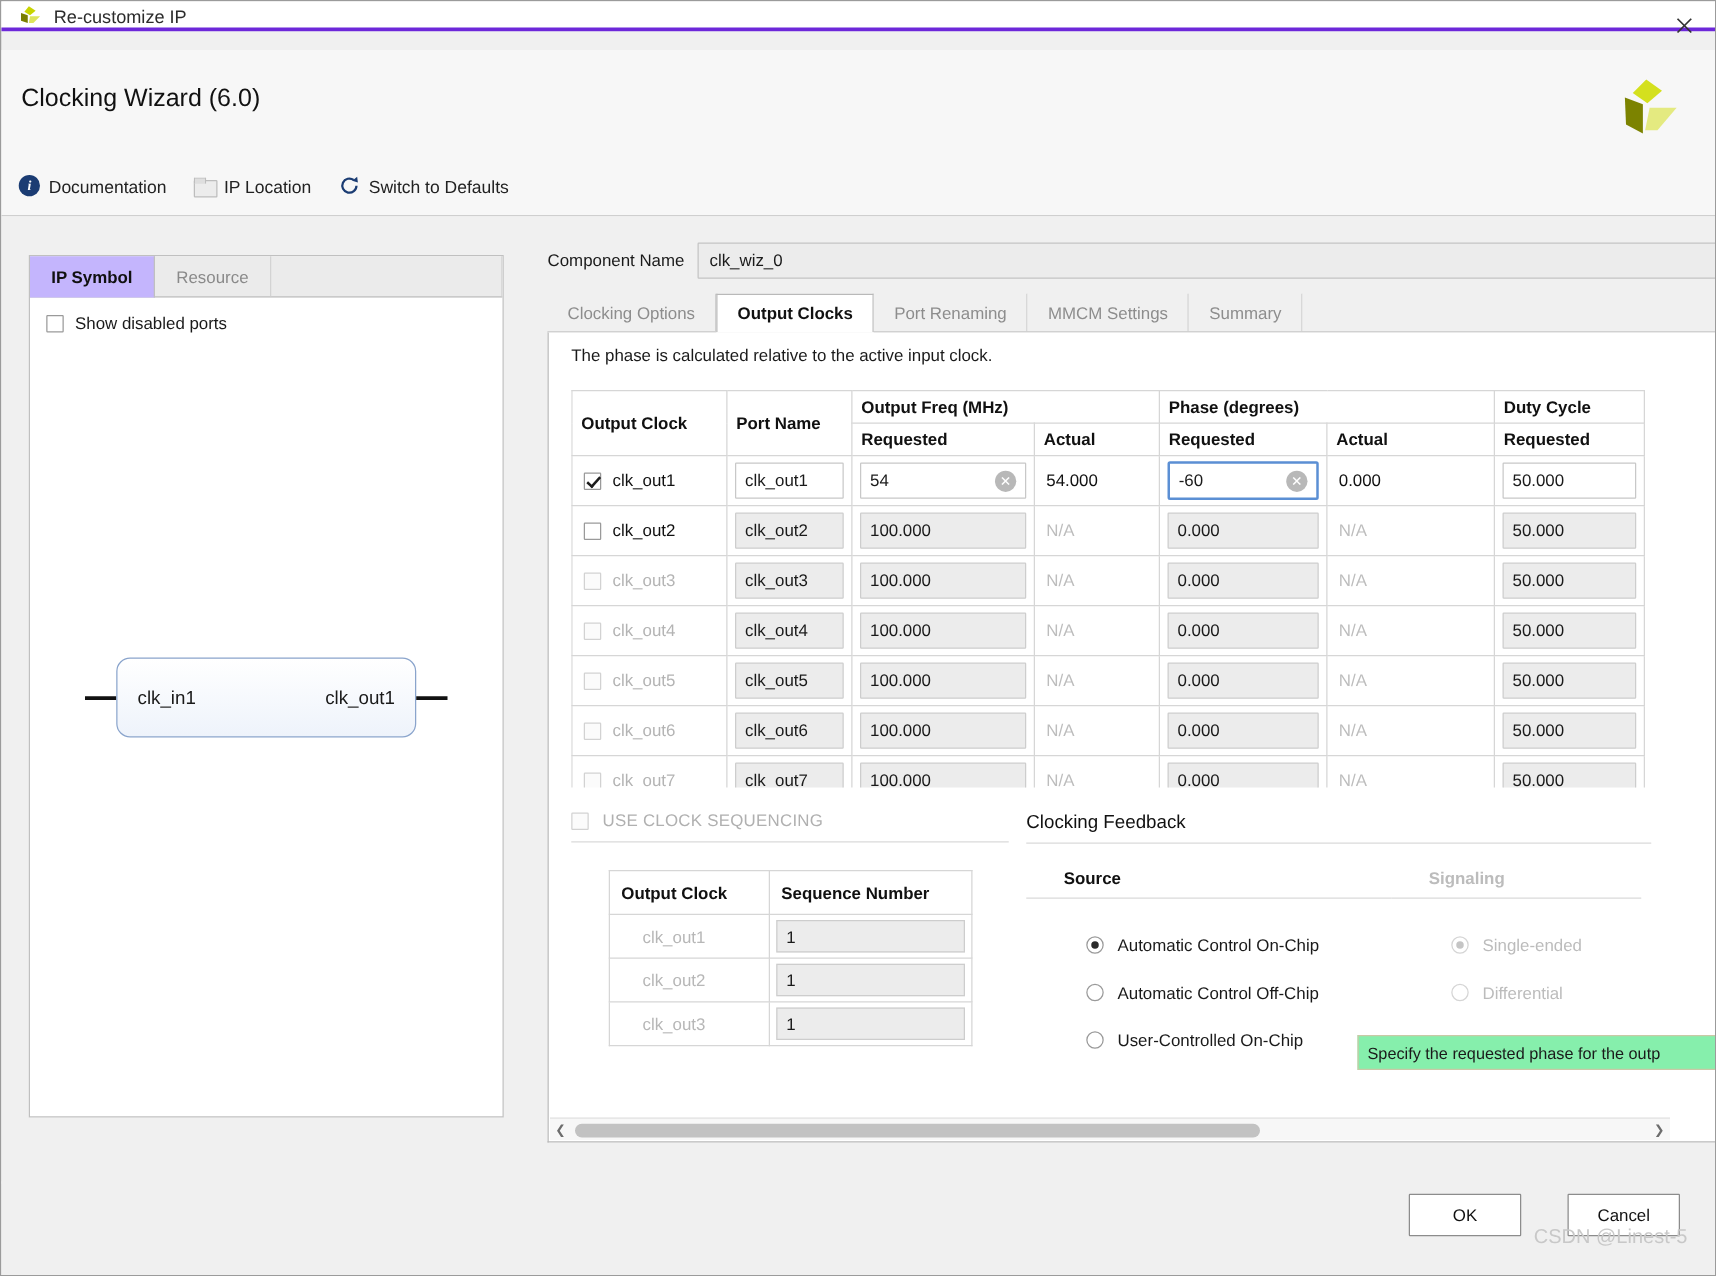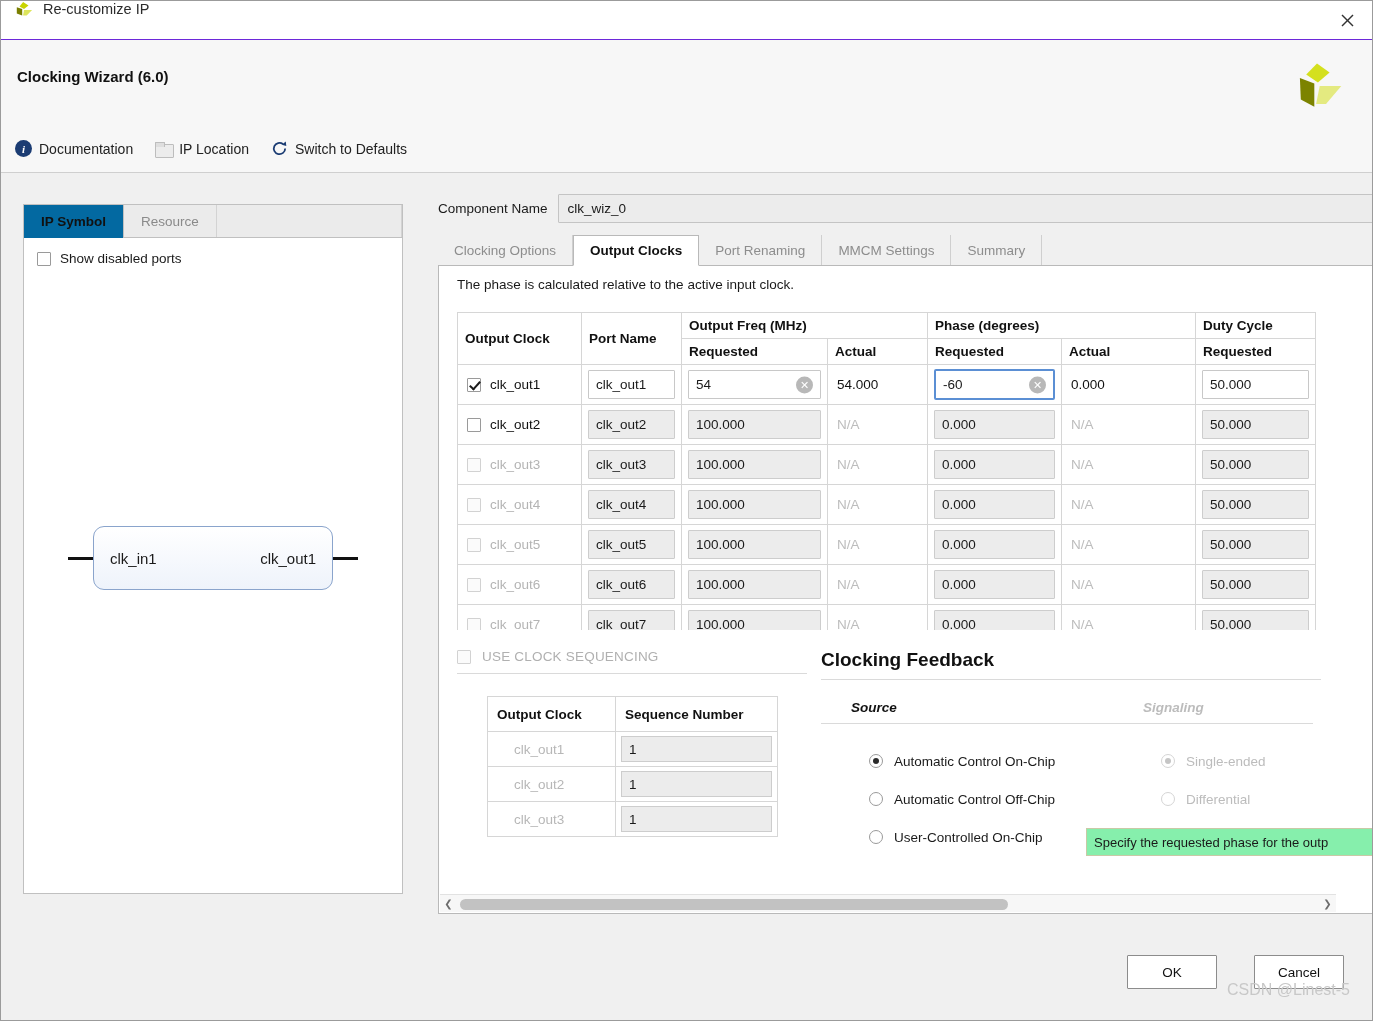--- a/index.html
+++ b/index.html
@@ -16,42 +16,42 @@
   #app {
     position: relative;
     width: 1373px; height: 1021px;
     background: #f0f0f0;
     border: 1px solid #9b9b9b;
     overflow: hidden;
   }
 
   
   .titlebar {
-    position: absolute; left: 0; top: 0; width: 1371px; height: 39px;
+    position: absolute; left: 0; top: 0; width: 1371px; height: 24px;
     background: #ffffff;
-    border-bottom: 1px solid #6d28d9;
-    display: flex; align-items: flex-start;
+    border-bottom: 3px solid #6d28d9;
+    display: flex; align-items: flex-end;
   }
   .title-logo { width: 22px; height: 18px; margin-left: 12px; margin-right: 8px; flex: 0 0 auto; }
   .title-text { font-size: 14.5px; color: #2b2b2b; }
   .title-close {
     position: absolute; right: 0; top: 0; width: 50px; height: 38px;
     display: flex; align-items: center; justify-content: center;
     font-size: 19px; color: #333; cursor: pointer;
   }
 
   
   .headerband {
     position: absolute; left: 0; top: 39px; width: 1371px; height: 133px;
     background: #f7f7f7;
     border-bottom: 1px solid #cfcfcf;
   }
   .wizard-title {
     position: absolute; left: 16px; top: 28px;
-    font-size: 15px; font-weight: bold; color: #111;
+    font-size: 20px; font-weight: normal; color: #111;
   }
   .xlogo { position: absolute; right: 28px; top: 20px; width: 54px; height: 54px; }
 
   .linkrow { position: absolute; left: 14px; top: 100px; display: flex; align-items: center; }
   .linkitem { display: flex; align-items: center; margin-right: 22px; cursor: pointer; }
   .linkitem .lbl { font-size: 14px; color: #222; margin-left: 7px; }
   .ic-info {
     width: 17px; height: 17px; border-radius: 50%;
     background: #1b3c73; color: #fff; font-size: 11px; font-weight: bold;
     font-style: italic; font-family: "Liberation Serif", serif;
@@ -84,21 +84,21 @@
     position: relative; height: 33px; background: #ebebeb;
     border-bottom: 1px solid #c0c0c0;
     display: flex; align-items: stretch;
   }
   .lp-tab {
     padding: 0 17px; display: flex; align-items: center;
     font-size: 13.5px; color: #8a8a8a; cursor: pointer;
     border-right: 1px solid #d3d3d3;
   }
   .lp-tab.active {
-    background: #0369a1; color: #111; font-weight: bold;
+    background: #c4b5fd; color: #111; font-weight: bold;
     border-right: 1px solid #c0c0c0;
     margin-bottom: -1px; padding-bottom: 1px;
   }
   .lp-tabfill { flex: 1 1 auto; border-left: 0; }
   .lp-check { position: absolute; left: 13px; top: 46px; display: flex; align-items: center; cursor: pointer; }
   .cbx {
     width: 14px; height: 14px; border: 1px solid #9a9a9a;
     background: #fff; border-radius: 1px; flex: 0 0 auto;
     position: relative;
   }
@@ -245,25 +245,25 @@
   .sq-a { width: 128px; }
   .sq-b { width: 162px; }
   .sq-name { padding-left: 26px; color: #b7b7b7; font-size: 13.5px; }
   .sq-field {
     margin: 4px 5px; height: 26px; border: 1px solid #cdcdcd;
     background: #ececec; display: flex; align-items: center;
     padding-left: 7px; font-size: 13.5px; color: #1a1a1a;
   }
 
   .fb-section { position: absolute; left: 382px; top: 383px; width: 500px; }
-  .fb-title { font-size: 19px; font-weight: bold; color: #111; }
+  .fb-title { font-size: 15px; font-weight: normal; color: #111; }
   .fb-cols { display: flex; margin-top: 20px; }
   .fb-col { width: 292px; }
   .fb-col.sig { width: 200px; }
-  .fb-sub { font-size: 13.5px; font-weight: bold; color: #111; padding-left: 30px; font-style: italic; }
+  .fb-sub { font-size: 13.5px; font-weight: bold; color: #111; padding-left: 30px; }
   .fb-sub.dim { color: #bcbcbc; }
   .fb-hr { height: 1px; background: #dadada; margin-top: 8px; }
   .radio-list { margin-top: 18px; padding-left: 48px; }
   .radio-row { display: flex; align-items: center; height: 38px; cursor: pointer; }
   .rdo {
     width: 14px; height: 14px; border-radius: 50%;
     border: 1px solid #9a9a9a; background: #fff;
     flex: 0 0 auto; position: relative;
   }
   .rdo.dim { border-color: #d5d5d5; }

